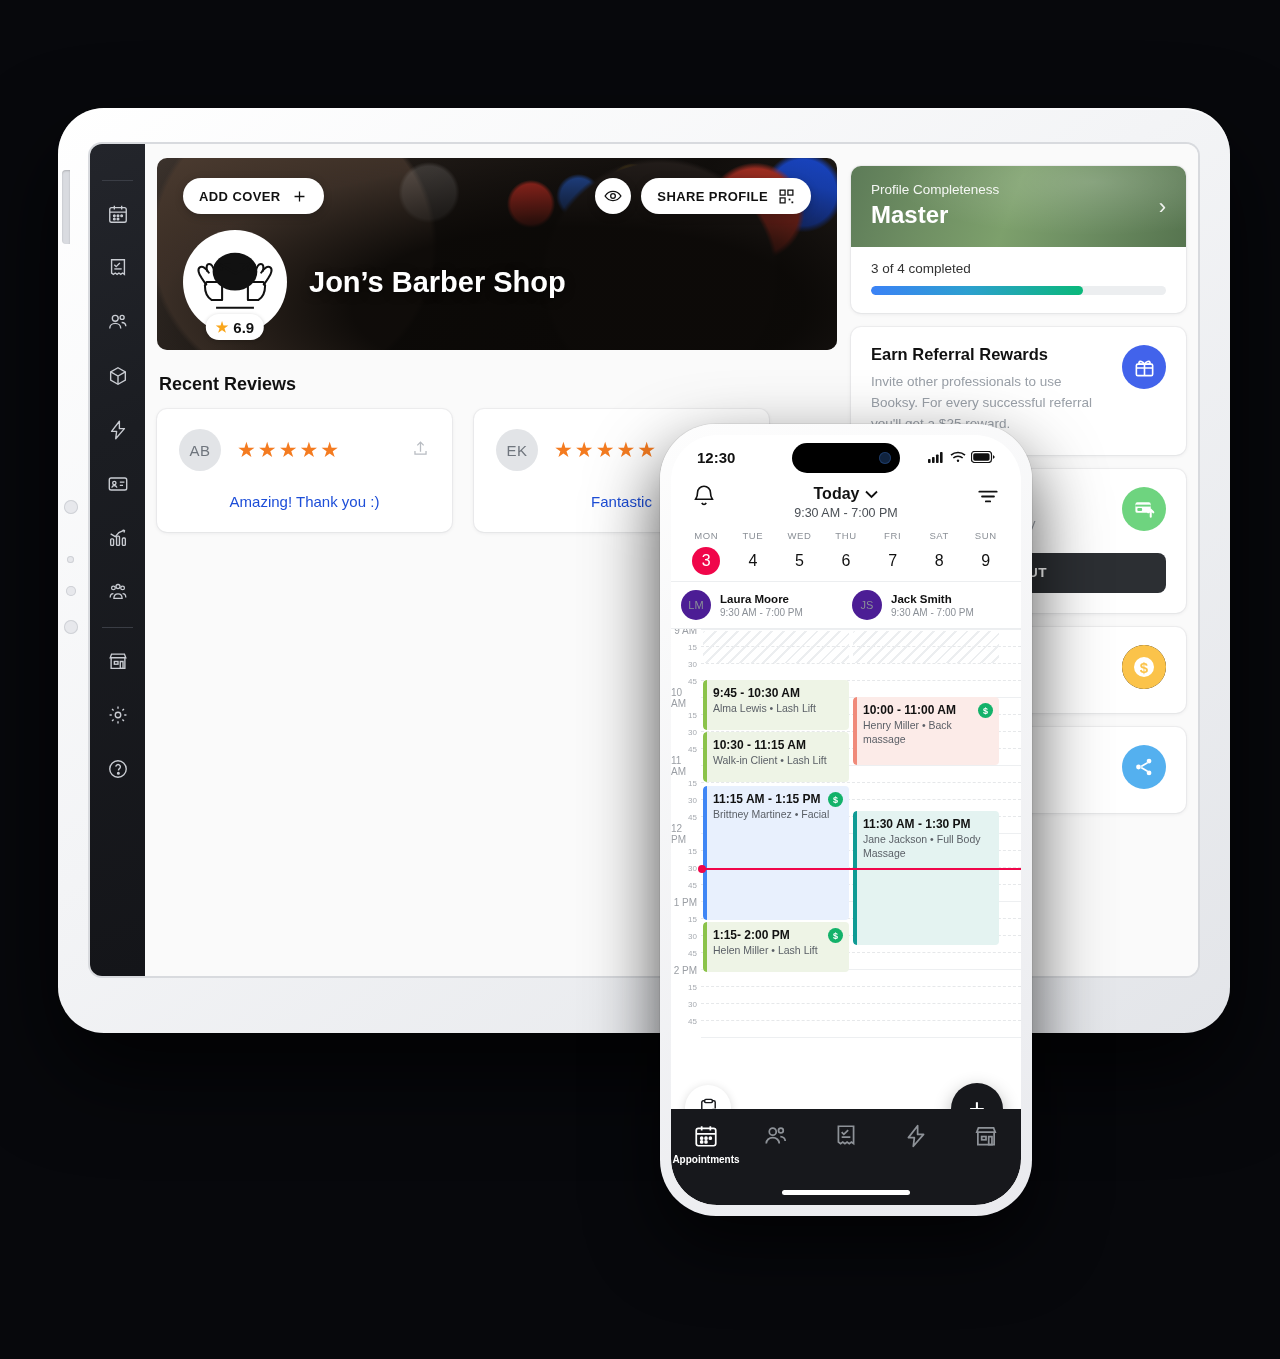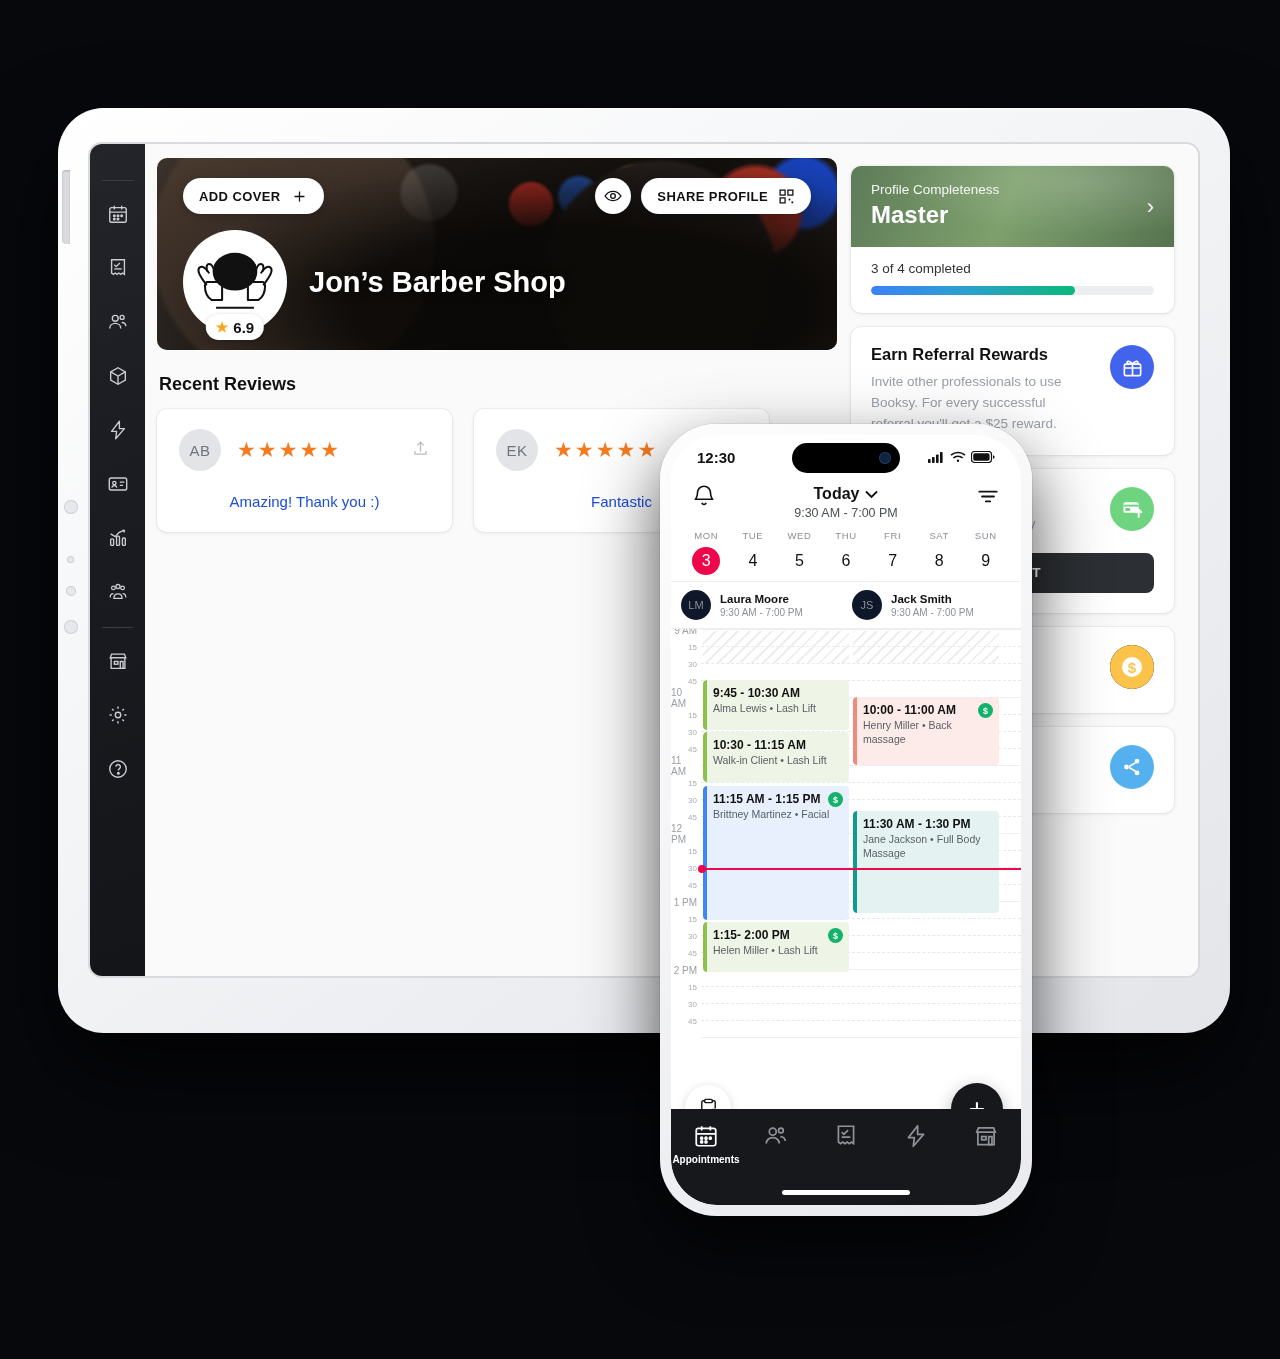--- a/index.html
+++ b/index.html
@@ -49,21 +49,21 @@
   .side-icon {
     width: 38px; height: 38px; margin-bottom: 16px;
     display: flex; align-items: center; justify-content: center;
     border-radius: 8px; color: #c9ccd2;
   }
   .side-icon svg { width: 22px; height: 22px; }
 
   
   .main-col {
     position: absolute; left: 55px; top: 0; right: 0; bottom: 0;
-    background: #fafafa; display: flex; padding: 14px 24px 0 12px; gap: 14px;
+    background: #fafafa; display: flex; padding: 14px 12px 0 12px; gap: 14px;
     overflow: hidden;
   }
   .left-pane { width: 680px; flex: 0 0 680px; }
   .right-pane { flex: 1; padding-top: 8px; }
 
   
   .cover {
     position: relative; height: 192px; border-radius: 10px; overflow: hidden;
     background:
       radial-gradient(circle at 74% 62%, #2a2320 0 22%, transparent 23%),
@@ -201,21 +201,21 @@
   .ph-range { font-size: 12.5px; color:#4a4f55; margin-top: 3px; }
   .week { display:flex; padding: 10px 12px 6px 12px; }
   .wd { flex:1; text-align:center; }
   .wd-lbl { font-size: 9.5px; color:#8b9097; letter-spacing:.6px; }
   .wd-num { font-size: 16px; color:#111; margin-top: 6px; height: 28px; line-height:28px; }
   .wd.active .wd-num {
     background:#f0064a; color:#fff; border-radius: 50%; width: 28px; margin: 6px auto 0 auto;
   }
   .col-heads { display:flex; border-top:1px solid #eceef0; border-bottom:1px solid #eceef0; padding: 8px 4px 8px 4px;}
   .col-head { flex:1; display:flex; align-items:center; gap: 9px; padding-left: 6px;}
-  .ch-av { width: 30px; height: 30px; border-radius: 50%; background:#0f172a; color:#8b9097; font-size: 11px;
+  .ch-av { width: 30px; height: 30px; border-radius: 50%; background:#4c1d95; color:#8b9097; font-size: 11px;
            display:flex; align-items:center; justify-content:center;}
   .ch-name { font-size: 11.5px; font-weight:700; color:#111; }
   .ch-time { font-size: 10px; color:#8b9097; margin-top:2px;}
 
   .grid-wrap { position: relative; height: 418px; overflow: hidden; }
   .gutter { position:absolute; left:0; top:0; width: 30px; height: 100%; }
   .gut-lbl { position:absolute; right: 4px; font-size: 8px; color:#a7abb1; transform: translateY(-50%); }
   .gut-lbl.hour { font-size: 10px; color:#9a9ea4; }
   .gridline { position:absolute; left: 30px; right: 0; border-top: 1px dashed #e6e8ea; }
   .gridline.solid { border-top: 1px solid #edeff1; }
@@ -711,21 +711,21 @@
           <div class="paid">$</div>
         </div>
 
         <div class="evt" style="left:32px;top:157px;width:146px;height:134px;background:#e8f0fd">
           <span style="position:absolute;left:0;top:0;bottom:0;width:4px;background:#3f86f5;border-radius:4px 0 0 4px"></span>
           <div class="evt-t" style="padding-right:20px">11:15 AM - 1:15 PM</div>
           <div class="evt-d">Brittney Martinez • Facial</div>
           <div class="paid">$</div>
         </div>
 
-        <div class="evt" style="left:182px;top:182px;width:146px;height:102px;background:#e4f3f1">
+        <div class="evt" style="left:182px;top:182px;width:146px;height:134px;background:#e4f3f1">
           <span style="position:absolute;left:0;top:0;bottom:0;width:4px;background:#0f9b94;border-radius:4px 0 0 4px"></span>
           <div class="evt-t">11:30 AM - 1:30 PM</div>
           <div class="evt-d">Jane Jackson • Full Body Massage</div>
         </div>
 
         <div class="evt" style="left:32px;top:293px;width:146px;height:50px;background:#eef4e6">
           <span style="position:absolute;left:0;top:0;bottom:0;width:4px;background:#8bc34a;border-radius:4px 0 0 4px"></span>
           <div class="evt-t" style="padding-right:20px">1:15- 2:00 PM</div>
           <div class="evt-d">Helen Miller • Lash Lift</div>
           <div class="paid">$</div>

